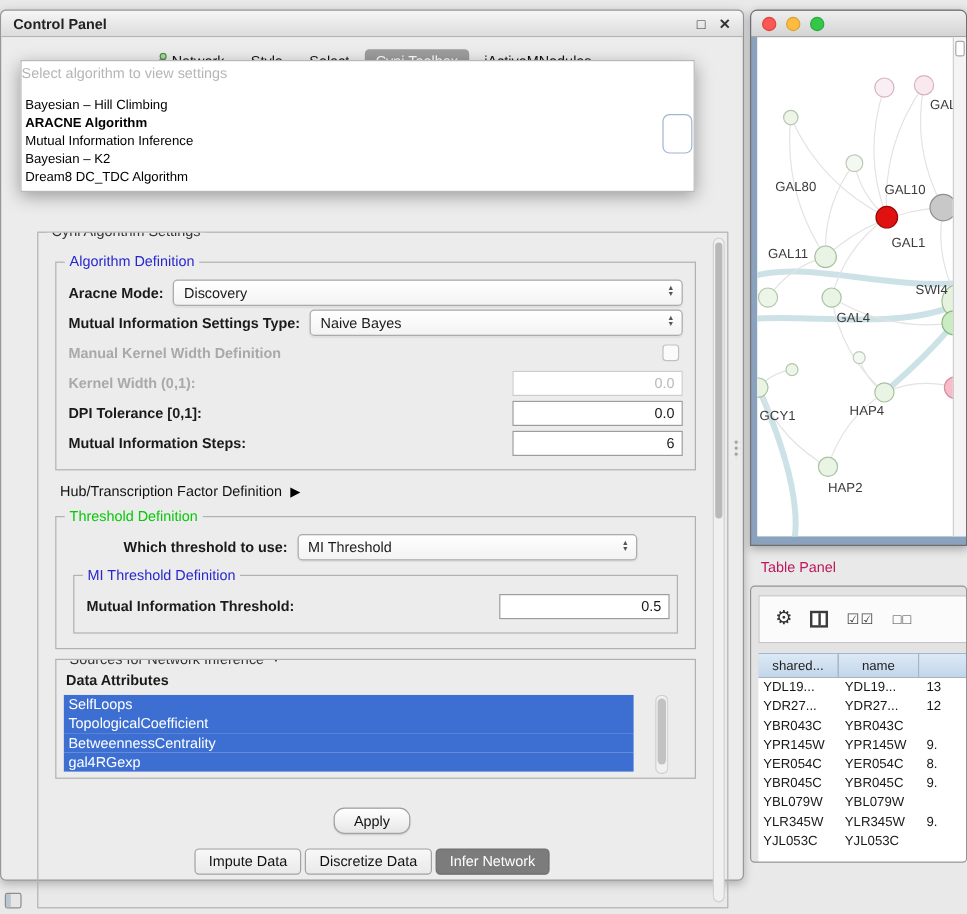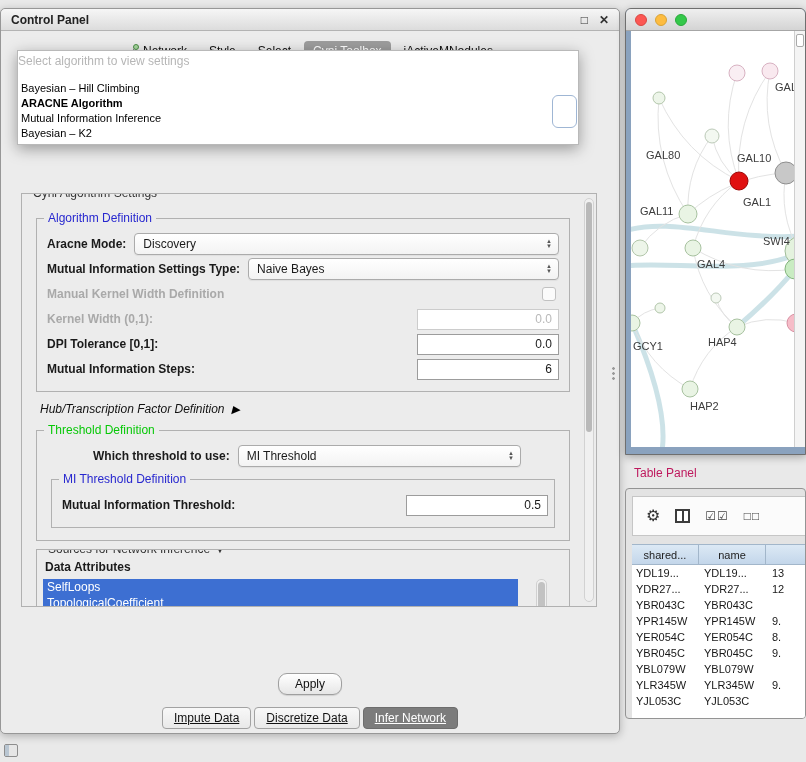--- a/index.html
+++ b/index.html
@@ -29,21 +29,21 @@
   .combo-fragment { position:absolute; right:1px; top:44px; width:25px; height:33px;
     border:1px solid #9fb6d4; border-radius:6px; }
 
   
   .groupbox { position:relative; border:1px solid #b1b1b1; }
   .groupbox > .gb-title { position:absolute; top:-8px; left:7px; background:#ececec; padding:0 4px;
     font-size:12px; color:#333; white-space:nowrap; display:inline-flex; gap:5px; align-items:center; }
   .gb-title.blue { color:#2727cf; }
   .gb-title.green { color:#07c807; }
 
-  .settings-group { position:absolute; left:20px; top:184px; width:576px; height:414px; overflow:hidden; }
+  .settings-group { position:absolute; left:30px; top:184px; width:576px; height:564px; overflow:hidden; }
   .settings-inner { padding:24px 26px 0 14px; }
 
   .v-scrollbar { position:absolute; right:2px; top:4px; bottom:4px; width:10px; background:#f0f0f0;
     border:1px solid #d2d2d2; border-radius:5px; }
   .v-scrollbar .thumb { position:absolute; left:0; right:0; margin:1px; top:2px; height:230px; background:#b9b9b9; border-radius:4px; }
 
   .subgroup { padding:14px 10px 8px 10px; }
   .row { display:flex; align-items:center; height:22px; margin-bottom:3px; font-size:12px; }
   .row label { font-weight:bold; margin-right:8px; white-space:nowrap; }
   .row label.disabled { color:#a9a9a9; }
@@ -54,21 +54,21 @@
     box-shadow:0 1px 1px rgba(0,0,0,0.06); }
   .combo-arrows { position:absolute; right:6px; top:50%; transform:translateY(-50%);
     display:flex; flex-direction:column; align-items:center; }
   .combo-arrows i { font-style:normal; font-size:6px; line-height:5px; color:#555; }
 
   .field { width:142px; height:21px; border:1px solid #9c9c9c; background:#fff; font-size:12px;
     display:flex; align-items:center; justify-content:flex-end; padding:0 6px; }
   .field.disabled { color:#b9b9b9; border-color:#cccccc; }
   .checkbox { width:14px; height:14px; border:1px solid #c1c1c1; border-radius:3px; background:#fbfbfb; margin-right:3px; }
 
-  .hub-row { display:flex; align-items:center; margin:10px 0 14px 4px; font-size:12px; color:#111;font-style:italic; }
+  .hub-row { display:flex; align-items:center; margin:10px 0 14px 4px; font-size:12px; color:#111; }
   .hub-row .arrow { margin-left:7px; font-size:11px; color:#000; }
 
   .threshold-group { margin-top:8px; padding-bottom:12px; }
   .threshold-row { padding-left:46px; }
   .threshold-row .combo { margin-right:38px; }
   .mi-subgroup { margin:12px 4px 0 4px; padding:14px 6px 8px 6px; }
   .mi-row { padding-left:4px; }
 
   .sources-group { margin-top:8px; height:100px; overflow:hidden; padding:8px 10px 0 6px; }
   .attr-label { font-size:12px; font-weight:bold; margin:2px 0 5px 2px; }
@@ -76,21 +76,21 @@
   .attr-list { flex:1; list-style:none; }
   .attr-list li { height:16px; line-height:16px; background:#3d6fd2; color:#fff; font-size:12px; padding-left:4px; white-space:nowrap; }
   .attr-scrollbar { width:11px; margin-left:2px; background:#f0f0f0; border:1px solid #d0d0d0; border-radius:5px; position:relative; }
   .attr-scrollbar .thumb { position:absolute; left:1px; right:1px; top:2px; height:55px; background:#c2c2c2; border-radius:4px; }
 
   .apply-row { position:absolute; left:0; right:0; top:664px; display:flex; justify-content:center; }
   .apply-btn { font-size:12px; padding:3px 16px; background:linear-gradient(#ffffff,#e6e6e6);
     border:1px solid #9f9f9f; border-radius:9px; color:#111; box-shadow:0 1px 1px rgba(0,0,0,0.12); }
 
   .bottom-tabs { position:absolute; left:0; right:0; top:698px; display:flex; justify-content:center; gap:3px; font-size:12px; }
-  .btab { padding:3px 11px; border:1px solid #a2a2a2; background:linear-gradient(#f8f8f8,#e9e9e9); border-radius:4px; color:#111;text-decoration:underline; }
+  .btab { padding:3px 11px; border:1px solid #a2a2a2; background:linear-gradient(#f8f8f8,#e9e9e9); border-radius:4px; color:#111; }
   .btab.active { background:#7c7c7c; color:#fff; border-color:#6d6d6d; }
 
   
   .net-window { position:absolute; left:625px; top:8px; width:181px; height:447px; background:#8aa2be;
     border:1px solid #6f6f6f; border-radius:6px 6px 0 0; box-shadow:0 2px 8px rgba(0,0,0,0.3); }
   .net-titlebar { height:22px; background:linear-gradient(#efefef,#d4d4d4); border-bottom:1px solid #a6a6a6;
     border-radius:5px 5px 0 0; display:flex; align-items:center; padding-left:9px; gap:8px; }
   .traffic { width:12px; height:12px; border-radius:50%; }
   .traffic.red { background:#fc5753; border:1px solid #d94742; }
   .traffic.yellow { background:#fdbc40; border:1px solid #d9a335; }
@@ -163,20 +163,21 @@
   </div>
 
   <div class="algo-dropdown">
     <div class="dd-placeholder">Select algorithm to view settings</div>
     <div class="dd-gap"></div>
     <div>
         <div class="dd-item">Bayesian – Hill Climbing</div>
         <div class="dd-item bold">ARACNE Algorithm</div>
         <div class="dd-item">Mutual Information Inference</div>
         <div class="dd-item">Bayesian – K2</div>
+        <div class="dd-item">Dream8 DC_TDC Algorithm</div>
       </div>
     <div class="combo-fragment"></div>
   </div>
 
   <div class="settings-group groupbox">
     <span class="gb-title">Cyni Algorithm Settings</span>
     <div class="settings-inner">
 
       <div class="subgroup groupbox">
         <span class="gb-title blue">Algorithm Definition</span>

